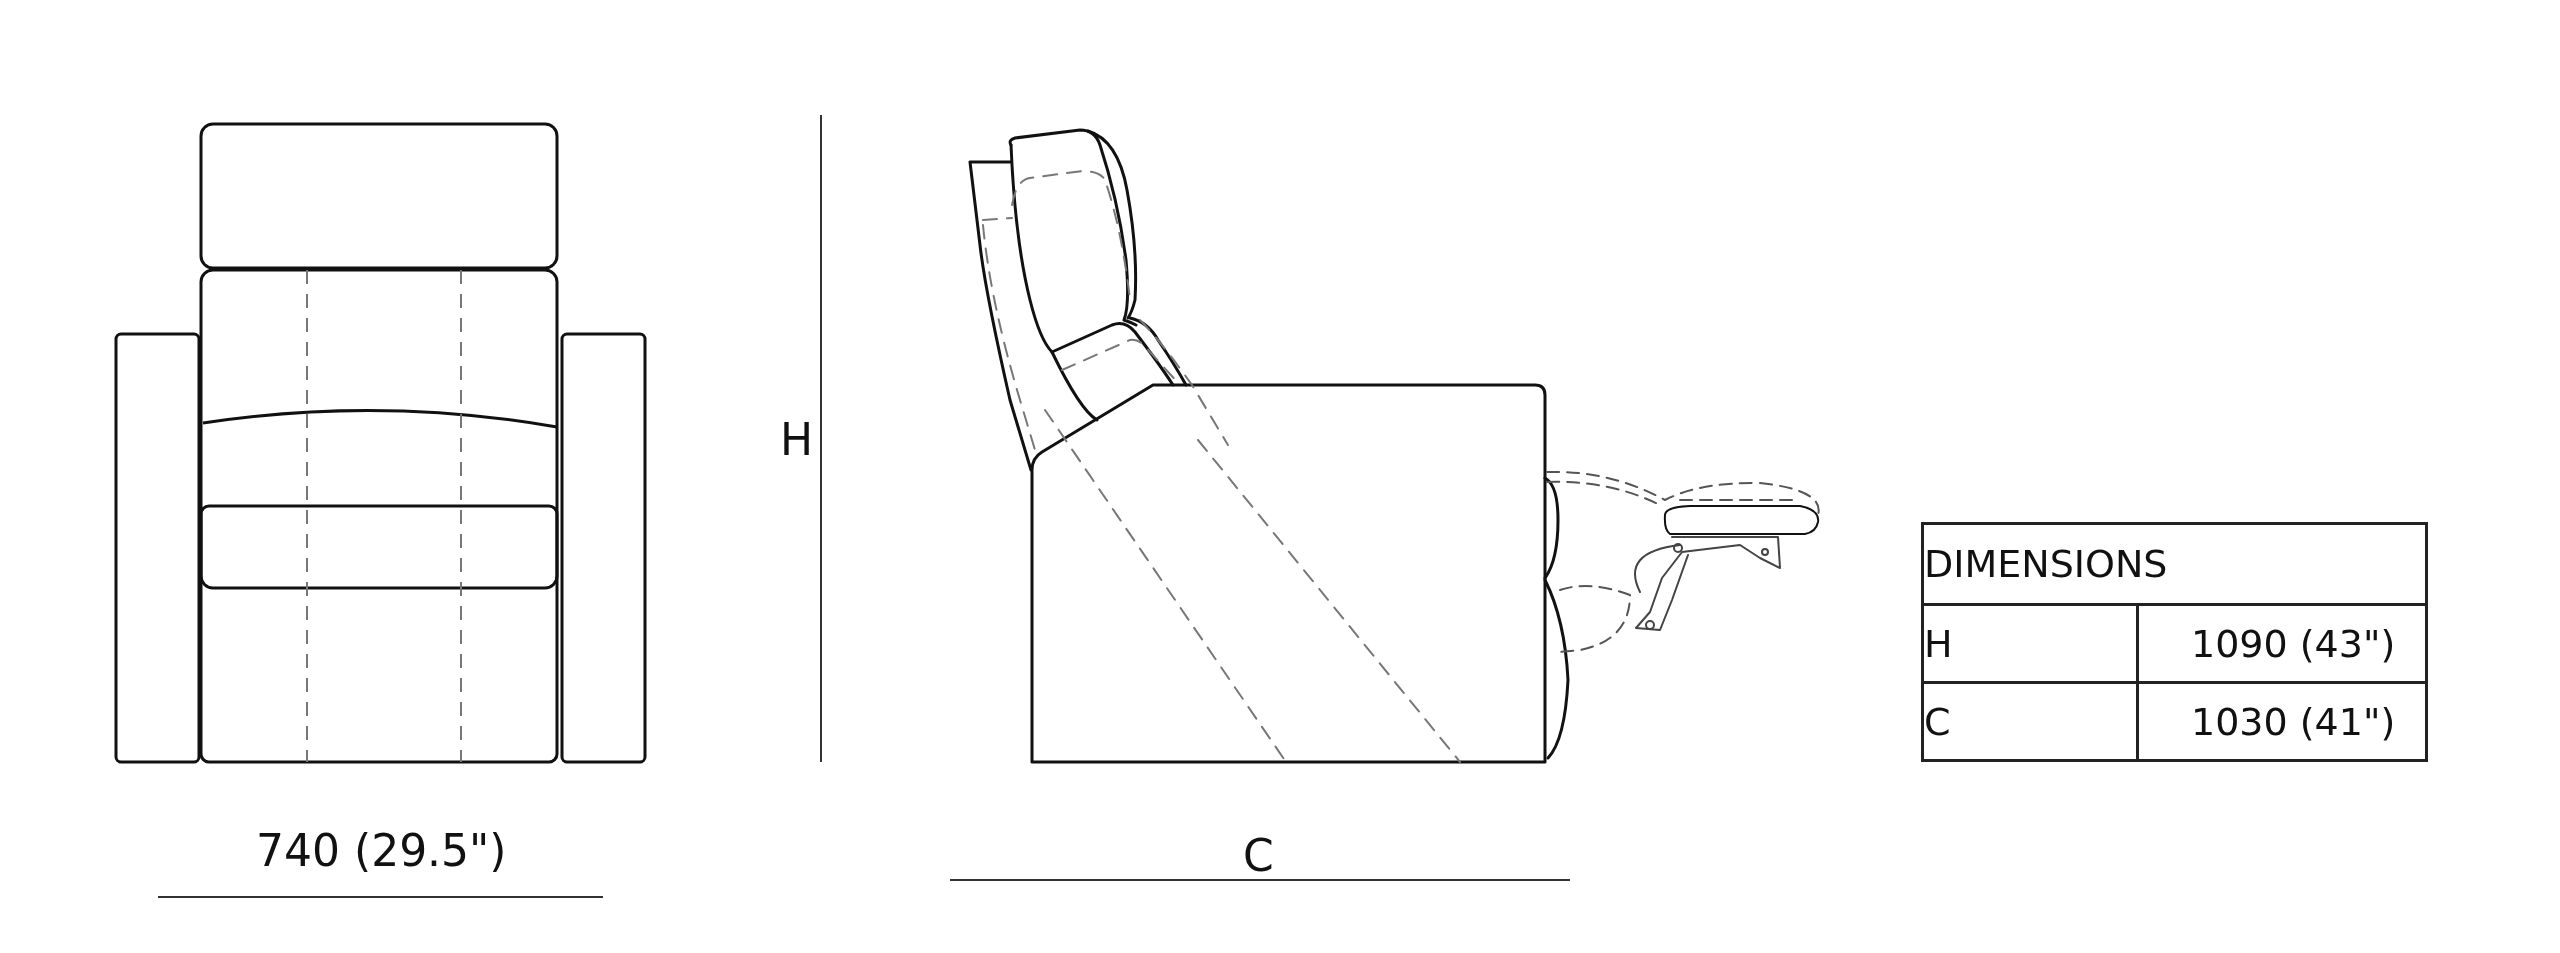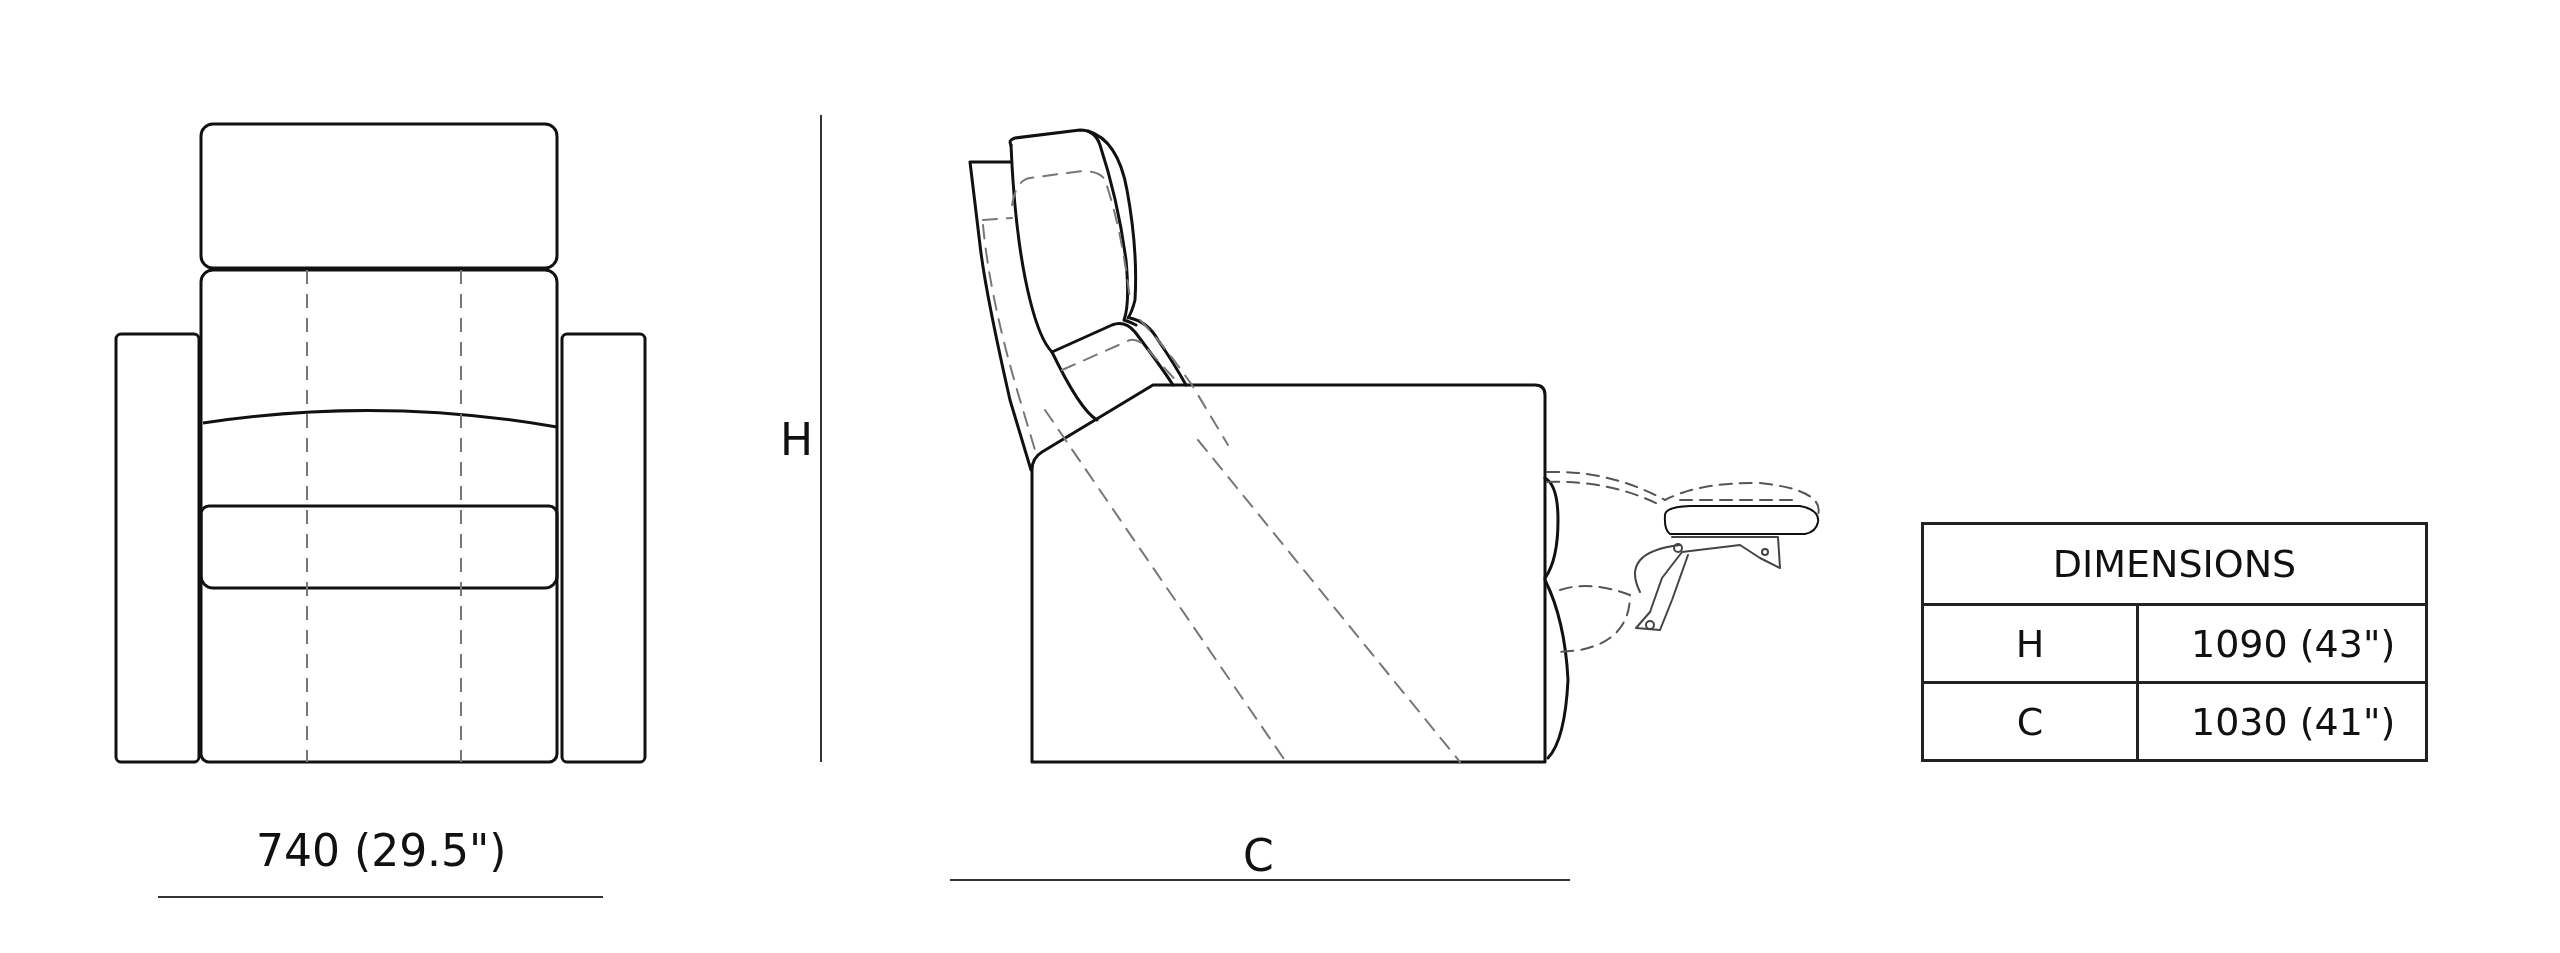--- a/index.html
+++ b/index.html
@@ -1,20 +1,20 @@
 <!DOCTYPE html>
 <html><head>
 <meta charset="utf-8">
 <style>
   html, body { margin:0; padding:0; background:#ffffff; }
   body { width:2560px; height:953px; position:relative; overflow:hidden; font-family:"DejaVu Sans", "Liberation Sans", sans-serif; color:#111; }
   svg.drawing { position:absolute; left:0; top:0; width:2560px; height:953px; }
   .lbl { position:absolute; font-size:44px; color:#111; white-space:nowrap; line-height:1; }
   .dim-table { position:absolute; left:1921px; top:522px; width:507px; height:240px; border-collapse:collapse; font-size:38px; }
-  .dim-table td, .dim-table th { border:3px solid #222; text-align:center; font-weight:normal; padding:0; }
+  .dim-table td, .dim-table th { border:3px solid #222; text-align:left; font-weight:normal; padding:0; }
   .dim-table th { height:78px; }
   .dim-table td.key { width:212px; }
   .dim-table td.val { text-align:left; padding-left:52px; }
 </style>
 </head>
 <body>
 
 <svg class="drawing" viewBox="0 0 2560 953" xmlns="http://www.w3.org/2000/svg">
 
   <g fill="none" stroke="#111" stroke-width="3" stroke-linejoin="round">

